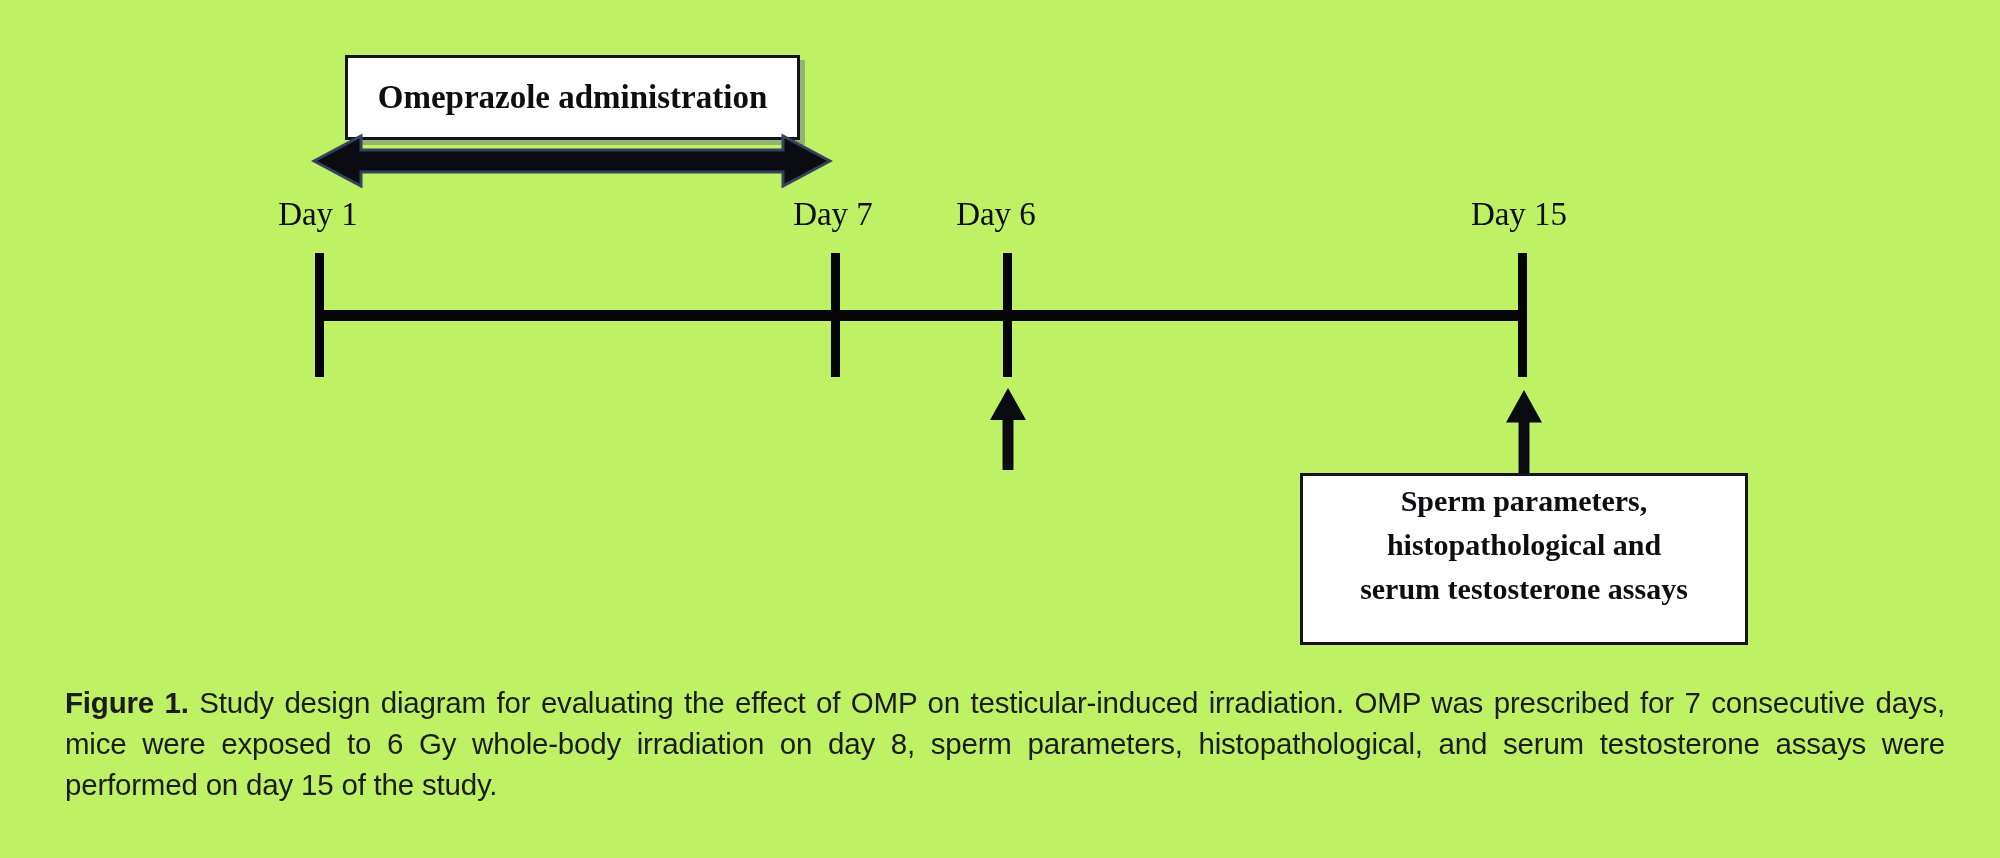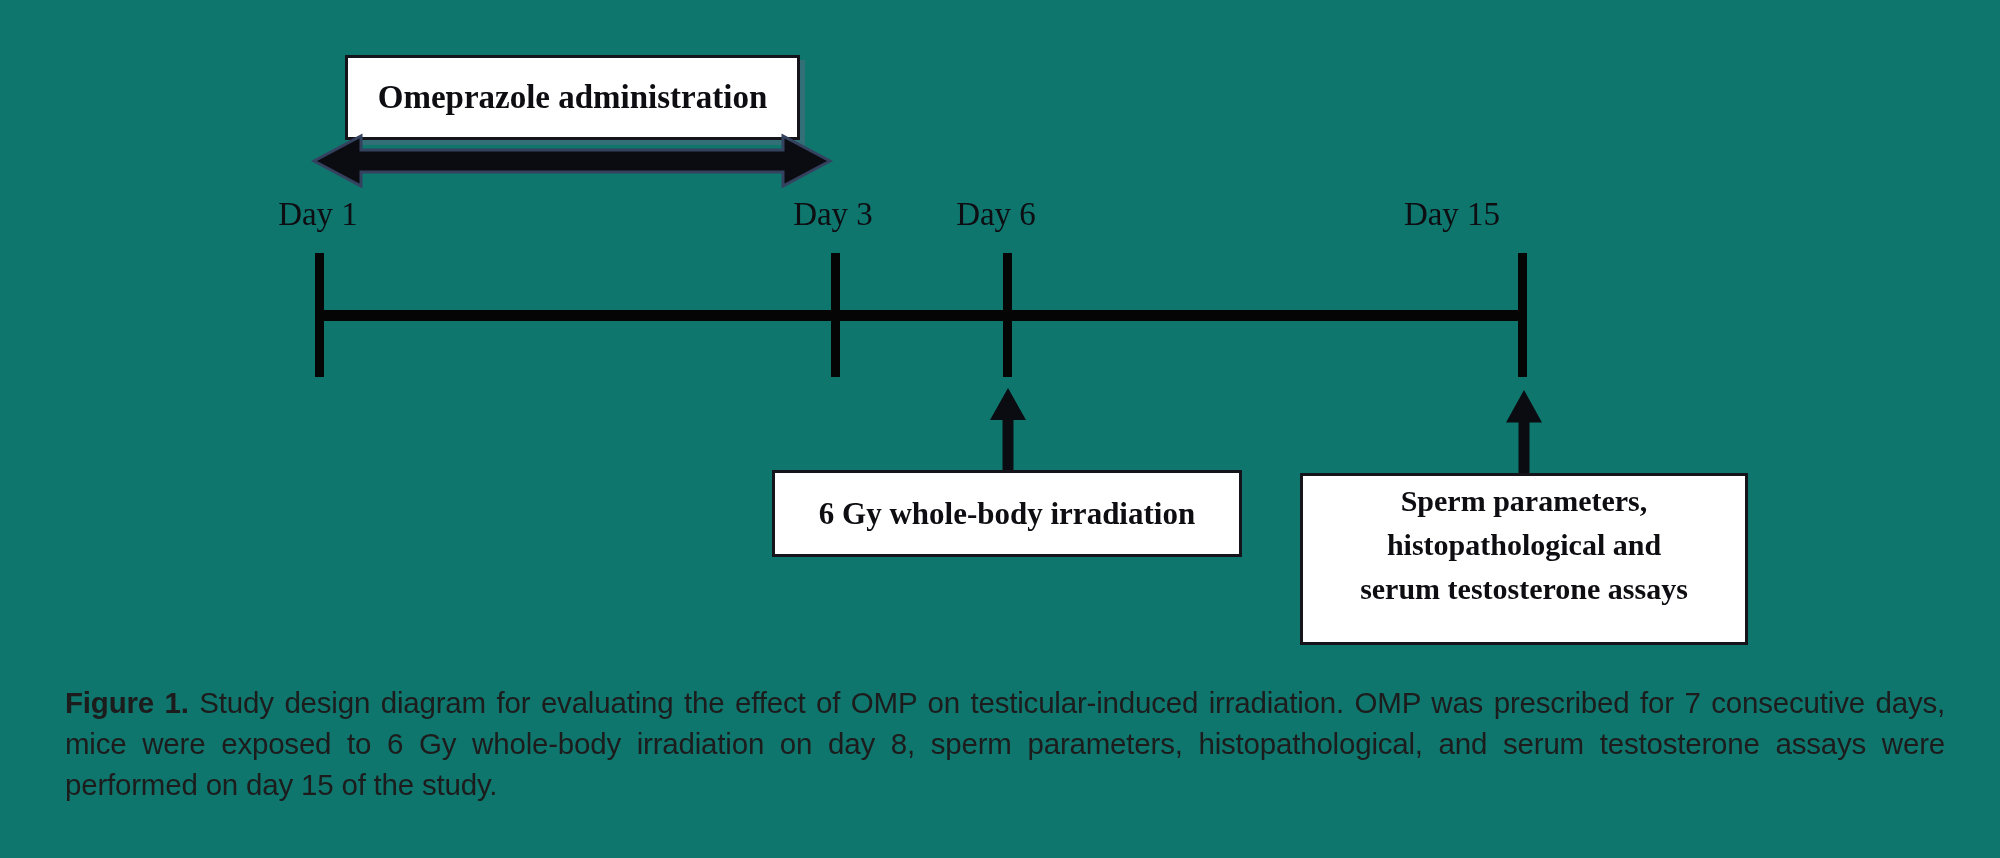--- a/index.html
+++ b/index.html
@@ -4,21 +4,21 @@
 <style>
   html, body {
     margin: 0;
     padding: 0;
     background: #ffffff;
   }
   .screen {
     position: relative;
     width: 2000px;
     height: 858px;
-    background: #0f766e;
+    background: #bef264;
     overflow: hidden;
     font-family: "Liberation Serif", "DejaVu Serif", serif;
     color: #0d0d12;
   }
   .abs { position: absolute; }
 
   
   .dbox {
     position: absolute;
     background: #ffffff;
@@ -105,41 +105,38 @@
 
   <svg class="abs double-arrow" viewBox="0 0 522 58" preserveAspectRatio="none">
     <polygon points="3,29 50,4 50,18 472,18 472,4 519,29 472,54 472,40 50,40 50,54" fill="#0a0c12" stroke="#35425f" stroke-width="3" stroke-linejoin="miter"></polygon>
   </svg>
 
   <div class="dbox omp-box">
     <span>Omeprazole administration</span>
   </div>
 
   <div class="day-label" style="left:318px">Day 1</div>
-  <div class="day-label" style="left:833px">Day 3</div>
+  <div class="day-label" style="left:833px">Day 7</div>
   <div class="day-label" style="left:996px">Day 6</div>
-  <div class="day-label" style="left:1452px">Day 15</div>
+  <div class="day-label" style="left:1519px">Day 15</div>
 
   <div class="abs timeline-line"></div>
   <div class="tick" style="left:315px"></div>
   <div class="tick" style="left:831px"></div>
   <div class="tick" style="left:1003px"></div>
   <div class="tick" style="left:1518px"></div>
 
   <svg class="up-arrow" style="left:988px; top:388px; width:40px; height:82px" viewBox="0 0 40 82" preserveAspectRatio="none">
     <polygon points="20,0 38,32 25.5,32 25.5,82 14.5,82 14.5,32 2,32" fill="#0a0c12"></polygon>
   </svg>
 
   <svg class="up-arrow" style="left:1504px; top:390px; width:40px; height:83px" viewBox="0 0 40 82" preserveAspectRatio="none">
     <polygon points="20,0 38,32 25.5,32 25.5,82 14.5,82 14.5,32 2,32" fill="#0a0c12"></polygon>
   </svg>
 
-  <div class="dbox irr-box">
-    <span>6 Gy whole-body irradiation</span>
-  </div>
 
   <div class="dbox assay-box">
     <span>Sperm parameters,
 histopathological and
 serum testosterone assays</span>
   </div>
 
   <div class="abs caption">
     <b>Figure 1.</b><span> Study design diagram for evaluating the effect of OMP on testicular-induced irradiation. OMP was prescribed for 7 consecutive days, mice were exposed to 6 Gy whole-body irradiation on day 8, sperm parameters, histopathological, and serum testosterone assays were performed on day 15 of the study.</span>
   </div>

